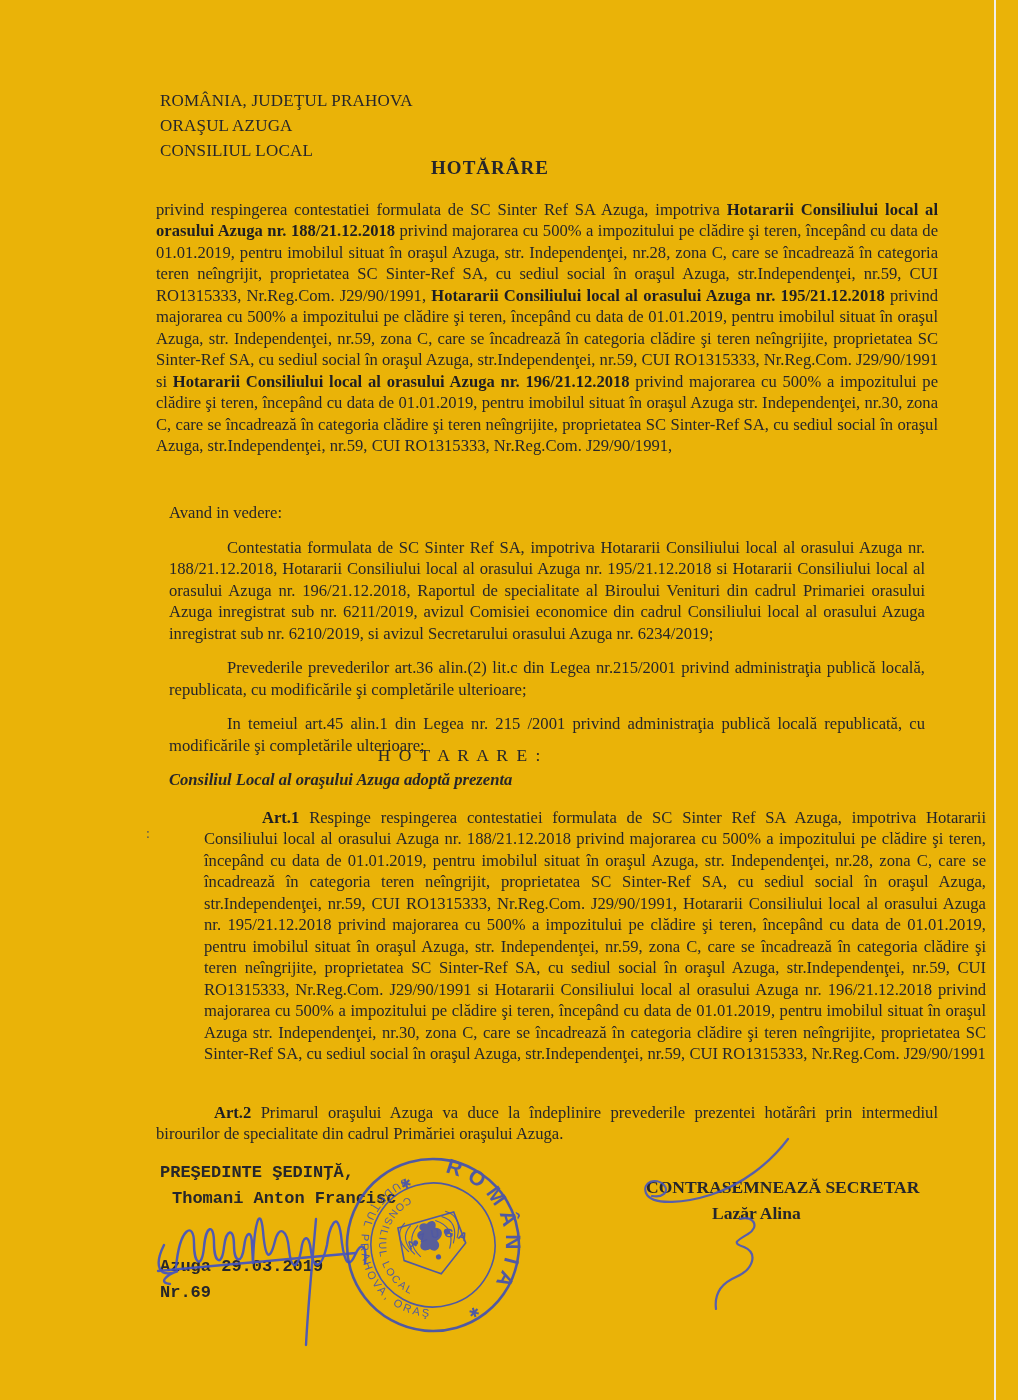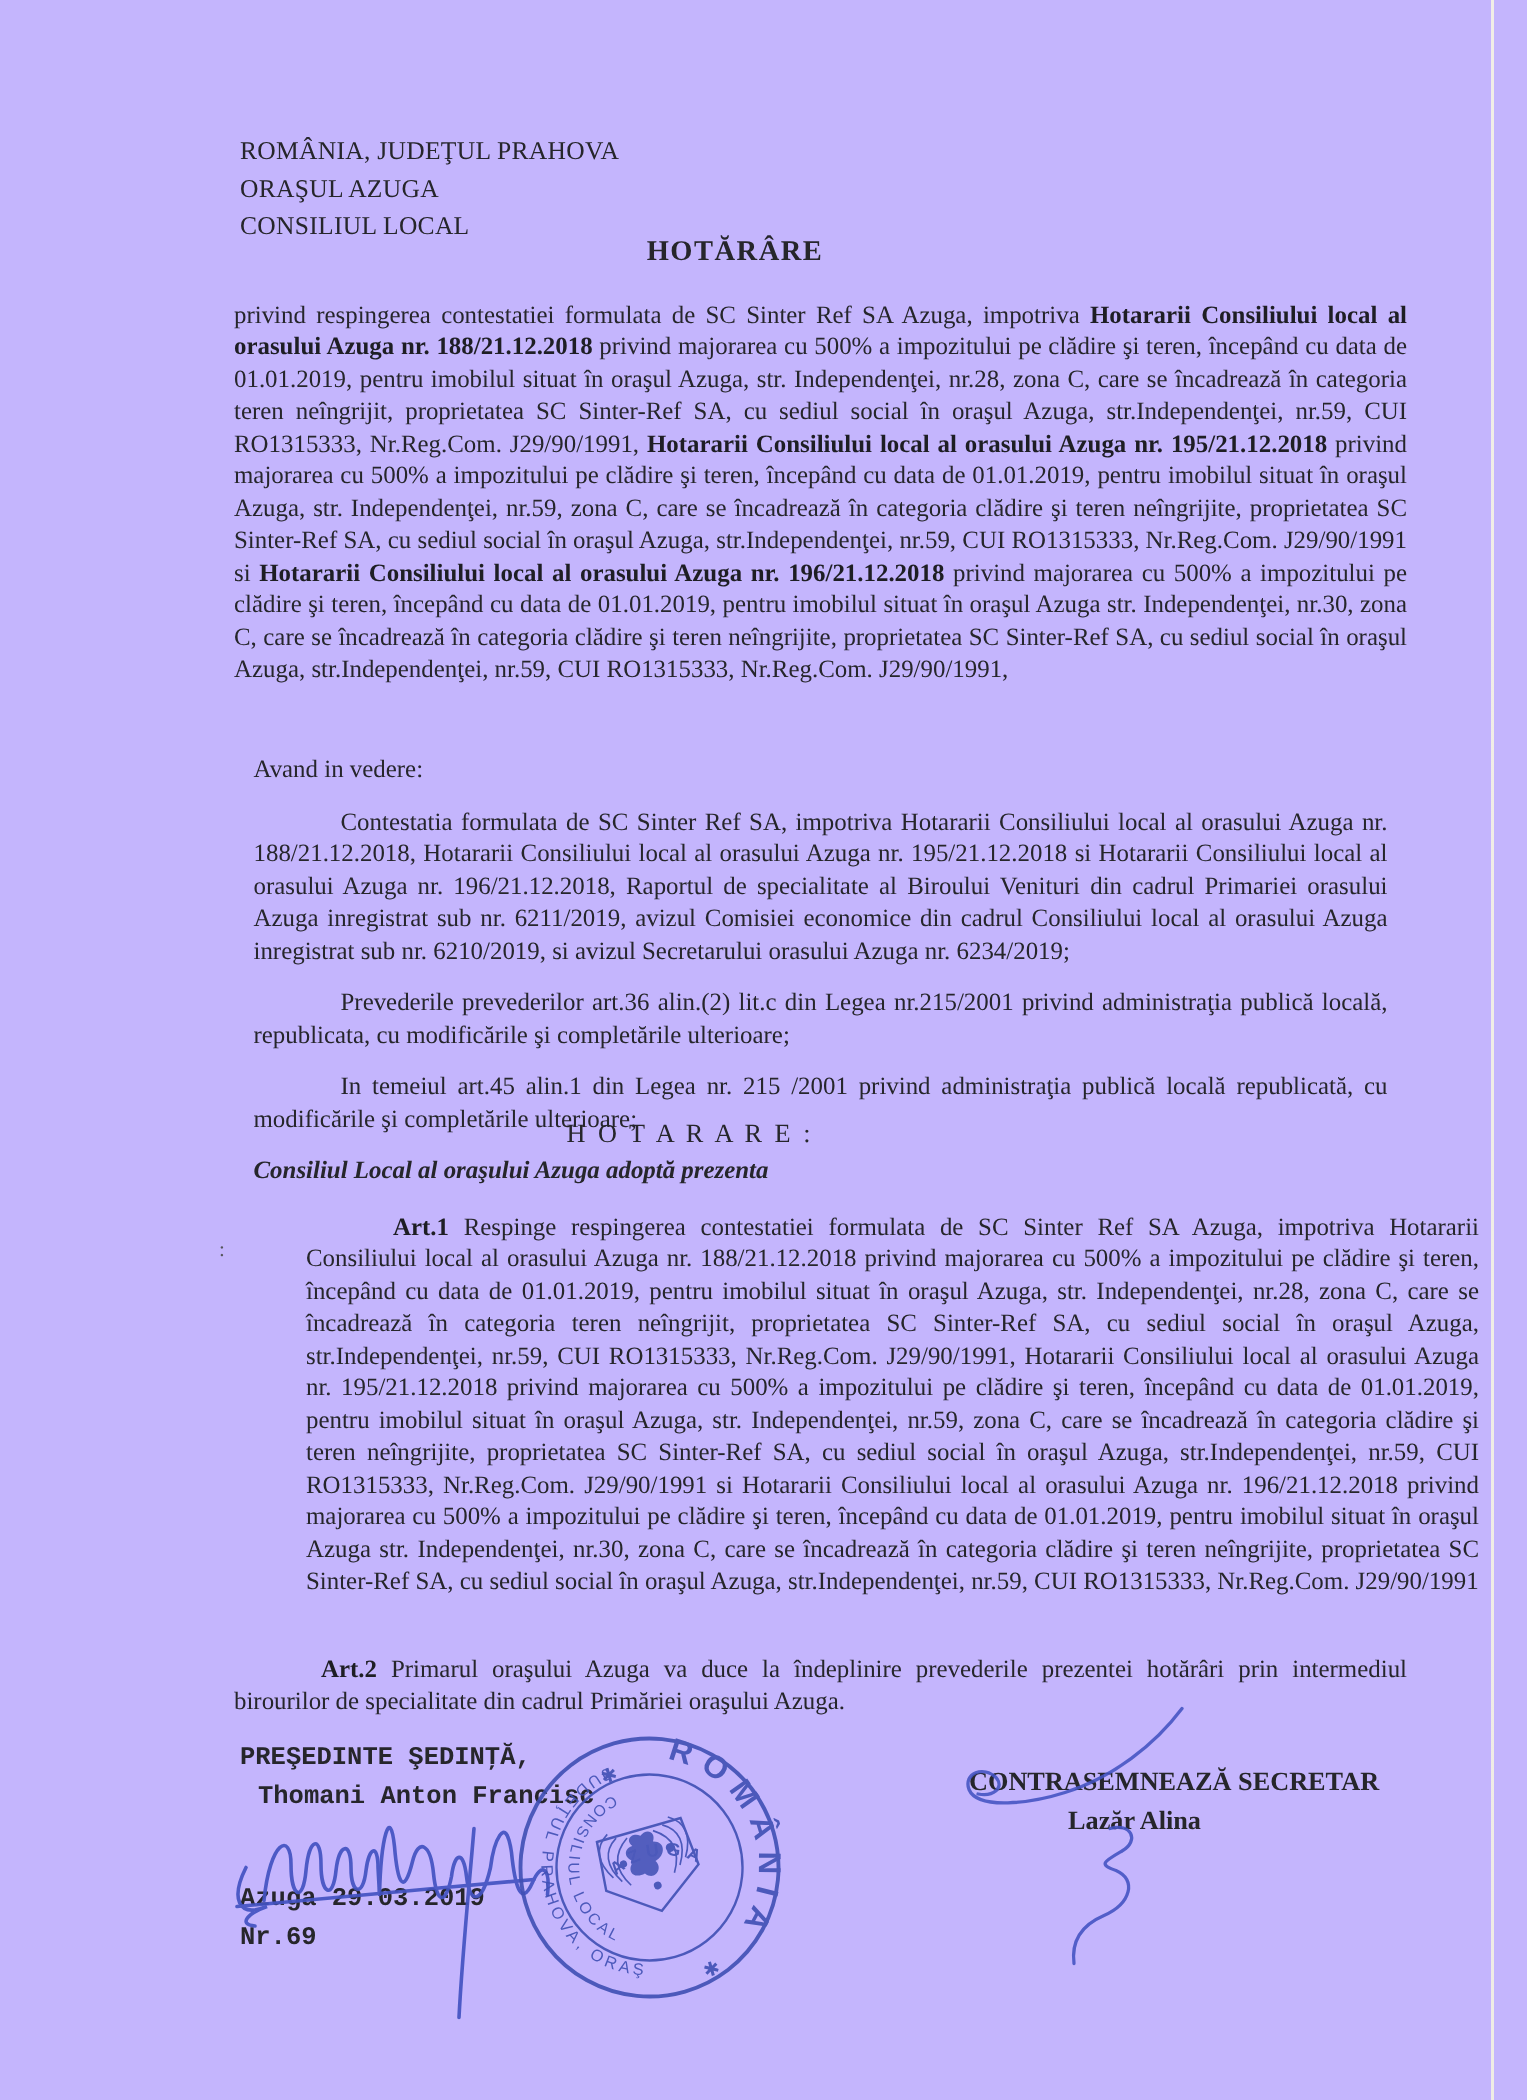--- a/index.html
+++ b/index.html
@@ -1,21 +1,21 @@
 <!DOCTYPE html>
 <html><head>
 <meta charset="utf-8">
 <style>
   html,body{margin:0;padding:0;}
   body{background:#e9e7e2;}
   .page{
     position:relative;
     width:1018px;height:1400px;
     margin:0 auto;
-    background:#c4b5fd;
+    background:#eab308;
     overflow:hidden;
     font-family:"Liberation Serif","DejaVu Serif",serif;
     color:#26262b;
   }
   .page::after{
     content:"";position:absolute;top:0;bottom:0;right:22px;width:2px;
     background:linear-gradient(#f1eee7,#efece5);pointer-events:none;
   }
   .hdr{position:absolute;left:160px;top:88px;font-size:17px;line-height:25px;letter-spacing:.2px;}
   .title{position:absolute;left:0;top:157px;width:980px;text-align:center;

